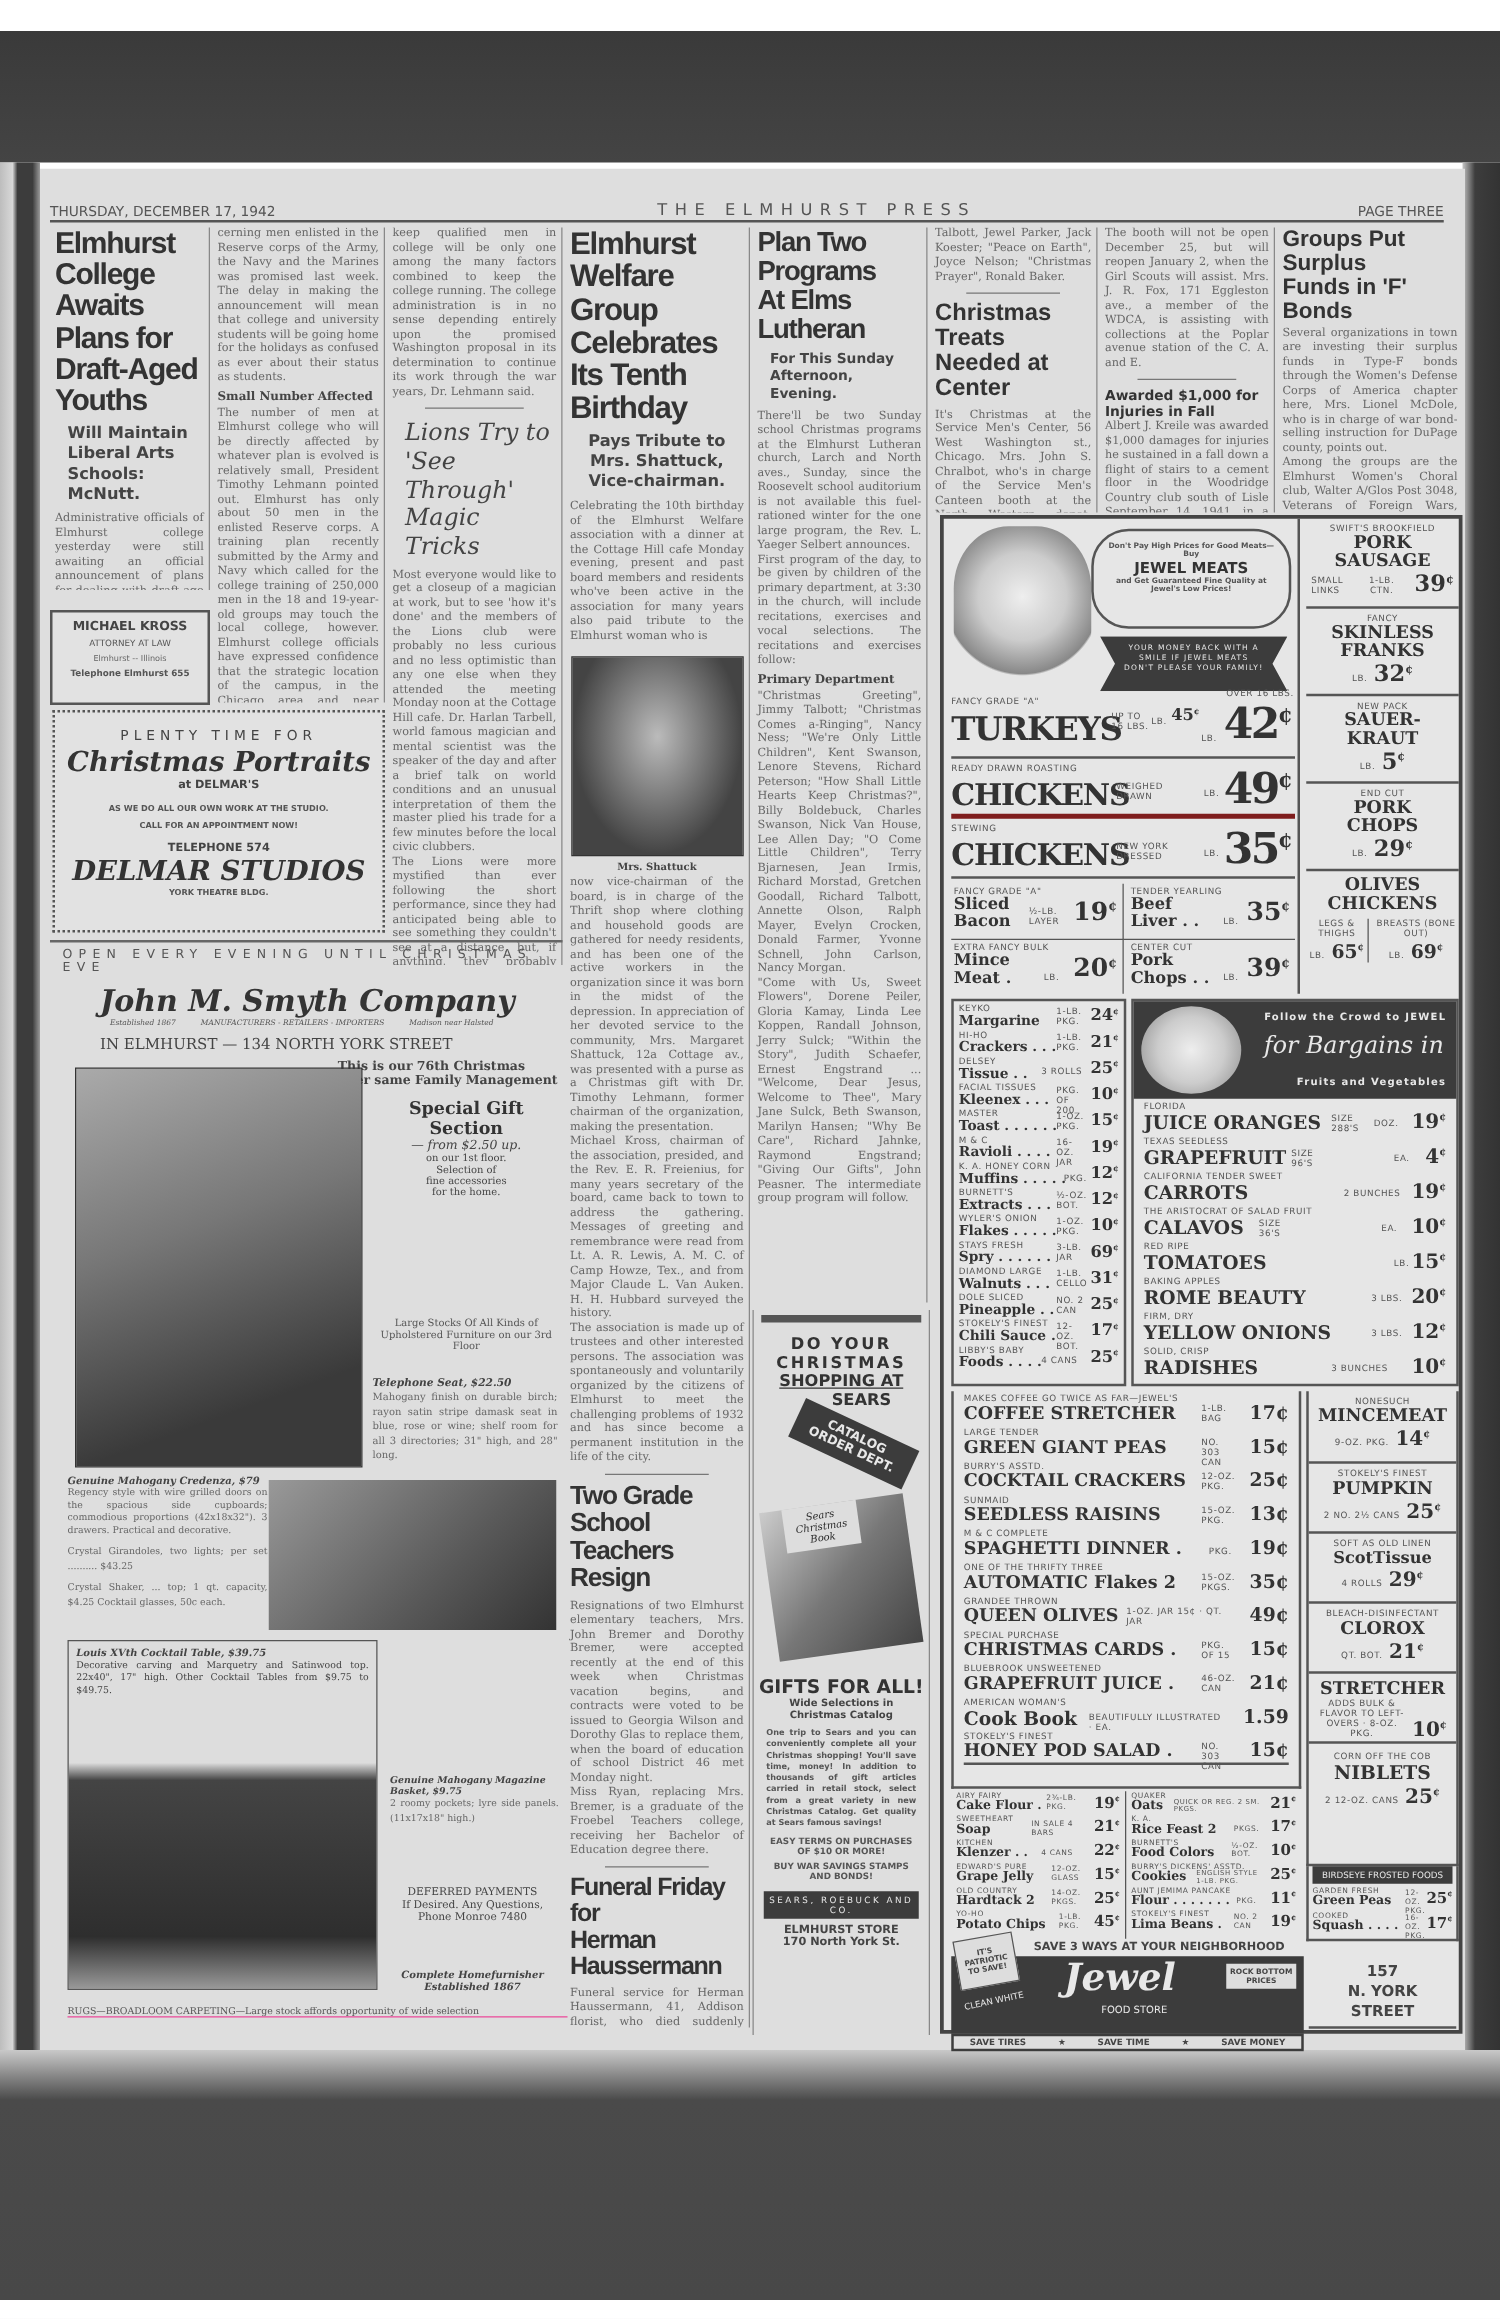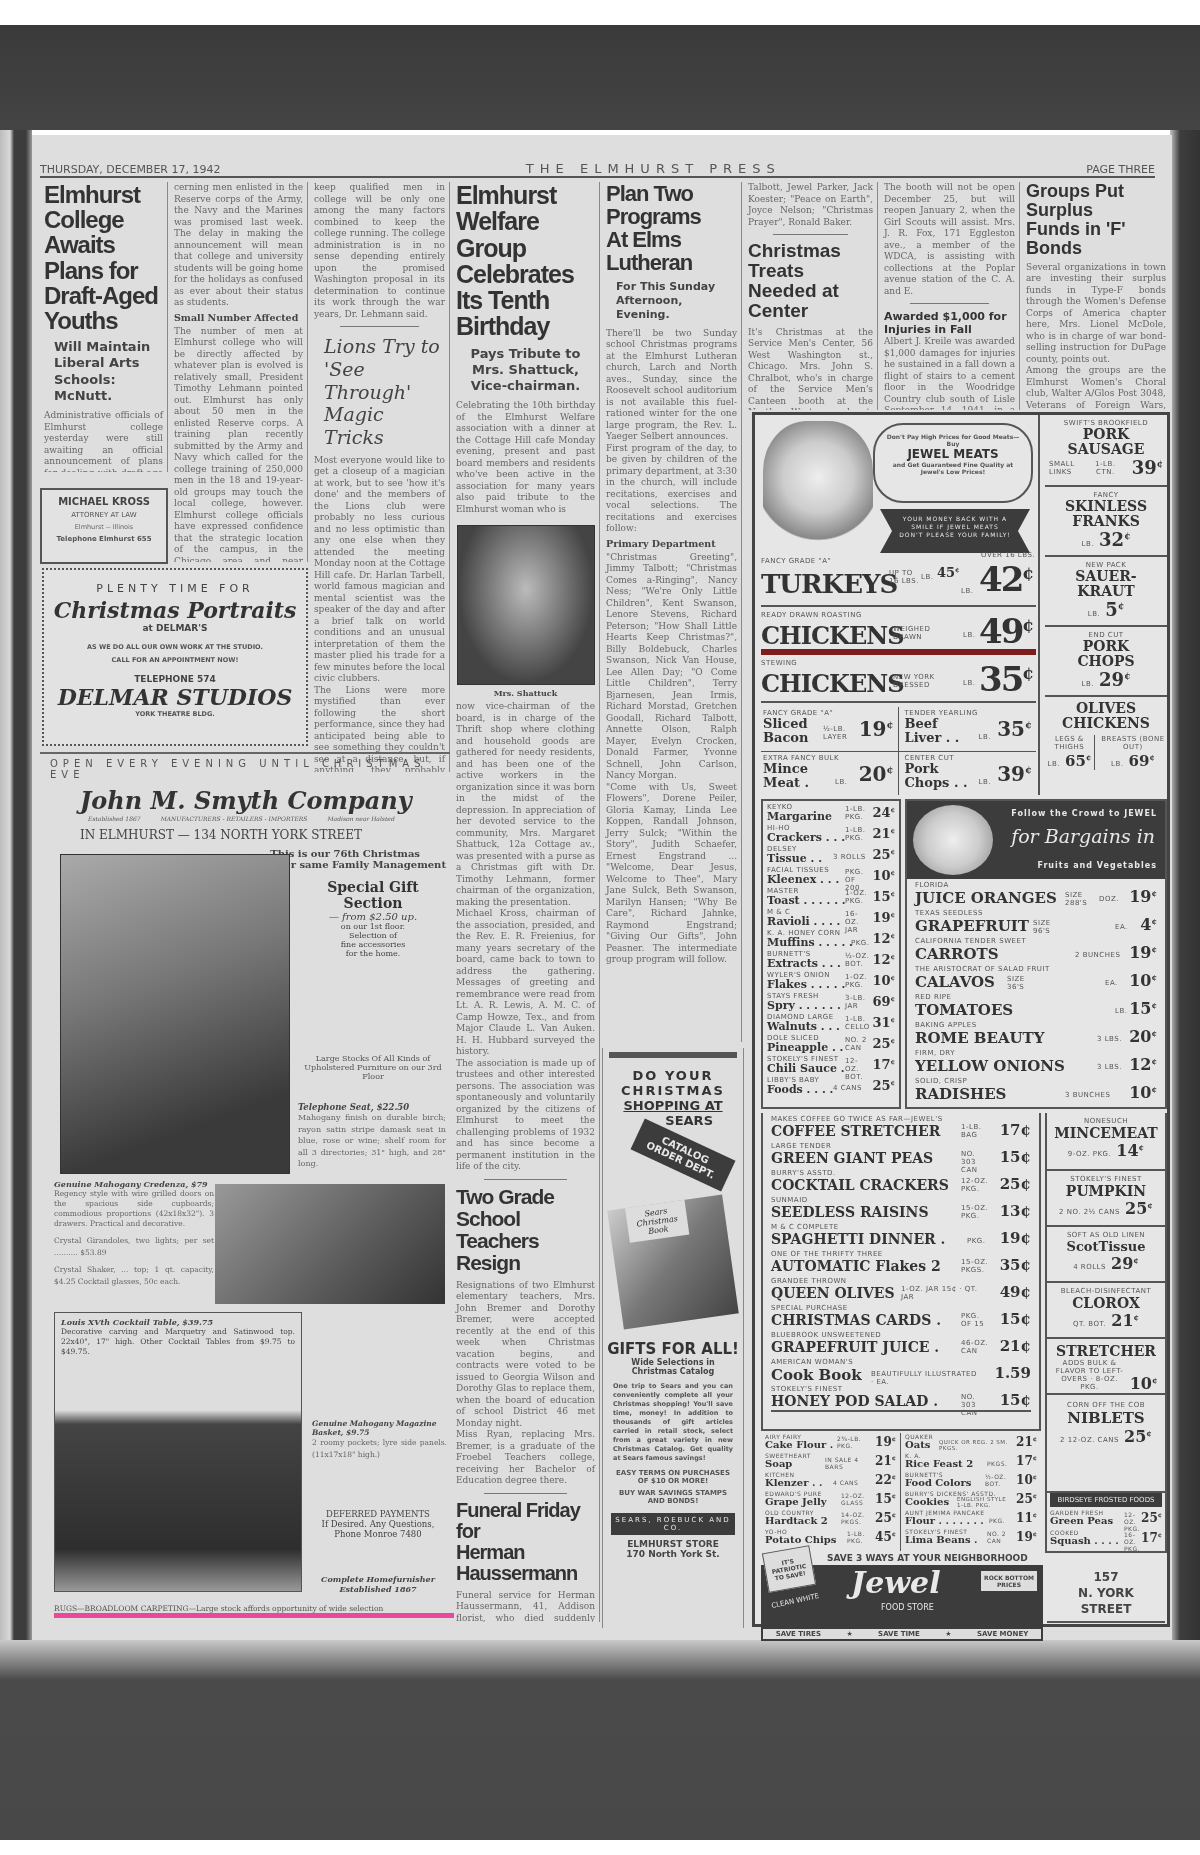--- a/index.html
+++ b/index.html
@@ -123,21 +123,21 @@
 
   <div class="center" style="position:absolute;left:258px;top:300px;width:150px;font-size:8px;color:#555;">Large Stocks Of All Kinds of Upholstered Furniture on our 3rd Floor</div>
   <div style="position:absolute;left:258px;top:348px;width:148px;">
     <div style="font-style:italic;font-weight:bold;font-size:8.5px;color:#444;">Telephone Seat, $22.50</div>
     <p class="body-text" style="font-size:8px;">Mahogany finish on durable birch; rayon satin stripe damask seat in blue, rose or wine; shelf room for all 3 directories; 31" high, and 28" long.</p>
   </div>
 
   <div style="position:absolute;left:14px;top:425px;width:160px;">
     <div style="font-style:italic;font-weight:bold;font-size:8px;color:#444;">Genuine Mahogany Credenza, $79</div>
     <p class="body-text" style="font-size:7.5px;line-height:10px;">Regency style with wire grilled doors on the spacious side cupboards; commodious proportions (42x18x32"). 3 drawers. Practical and decorative.</p>
-    <p class="body-text" style="font-size:7.5px;margin-top:6px;">Crystal Girandoles, two lights; per set .......... $53.89</p>
+    <p class="body-text" style="font-size:7.5px;margin-top:6px;">Crystal Girandoles, two lights; per set .......... $43.25</p>
     <p class="body-text" style="font-size:7.5px;margin-top:6px;">Crystal Shaker, ... top; 1 qt. capacity, $4.25 Cocktail glasses, 50c each.</p>
   </div>
   <div style="position:absolute;left:175px;top:430px;width:230px;height:120px;background:linear-gradient(135deg,#999 0,#5a5a5a 60%,#333 100%);"></div>
 
   <div style="position:absolute;left:14px;top:558px;width:248px;height:280px;border:1px solid #555;background:linear-gradient(180deg,#ddd 0,#ddd 35%,#444 40%,#2e2e2e 85%,#999 100%);">
     <div style="padding:4px 6px;">
       <div style="font-style:italic;font-weight:bold;font-size:8px;color:#444;">Louis XVth Cocktail Table, $39.75</div>
       <p class="body-text" style="font-size:7.5px;line-height:10px;color:#444;">Decorative carving and Marquetry and Satinwood top. 22x40", 17" high. Other Cocktail Tables from $9.75 to $49.75.</p>
     </div>
   </div>
@@ -148,21 +148,21 @@
   </div>
   <div class="center" style="position:absolute;left:268px;top:755px;width:140px;font-size:8.5px;color:#444;">
     <div>DEFERRED PAYMENTS</div>
     <div>If Desired. Any Questions,</div>
     <div>Phone Monroe 7480</div>
   </div>
   <div class="center" style="position:absolute;left:268px;top:820px;width:140px;font-style:italic;font-weight:bold;font-size:8px;color:#444;">
     <div>Complete Homefurnisher</div>
     <div>Established 1867</div>
   </div>
-  <div style="position:absolute;left:14px;top:850px;width:400px;font-size:7.5px;color:#555;border-bottom:5px solid #ec4899;">RUGS—BROADLOOM CARPETING—Large stock affords opportunity of wide selection</div>
+  <div style="position:absolute;left:14px;top:850px;width:400px;font-size:7.5px;color:#555;border-bottom:1px solid #ec4899;">RUGS—BROADLOOM CARPETING—Large stock affords opportunity of wide selection</div>
 </div>
 
 <div class="col" style="left:452px;width:148px;height:1440px;">
   <div class="hl hl-big">
     <div>Elmhurst Welfare</div>
     <div>Group Celebrates</div>
     <div>Its Tenth Birthday</div>
   </div>
   <div class="deck" style="text-align:center;margin-left:0;">
     <div>Pays Tribute to</div>
@@ -270,21 +270,21 @@
       <div class="tiny">FANCY GRADE "A"</div>
       <div class="jw-big" style="position:absolute;left:0;top:12px;font-size:26px;letter-spacing:-1px;">TURKEYS</div>
       <div class="tiny" style="position:absolute;left:128px;top:12px;width:32px;">UP TO 16 LBS.</div>
       <div class="tiny" style="position:absolute;left:160px;top:16px;">LB.</div>
       <div class="price" style="position:absolute;left:176px;top:8px;font-size:13px;"><span>45</span><sup>¢</sup></div>
       <div class="tiny" style="position:absolute;left:220px;top:-6px;">OVER 16 LBS.</div>
       <div class="tiny" style="position:absolute;left:200px;top:30px;">LB.</div>
       <div class="price" style="position:absolute;left:218px;top:2px;font-size:34px;letter-spacing:-2px;"><span>42</span><sup>¢</sup></div>
     </div>
 
-    <div style="position:absolute;left:6px;top:196px;width:275px;height:44px;border-bottom:6px solid #7f1d1d;">
+    <div style="position:absolute;left:6px;top:196px;width:275px;height:44px;border-bottom:4px solid #7f1d1d;">
       <div class="tiny">READY DRAWN ROASTING</div>
       <div class="jw-big" style="position:absolute;left:0;top:10px;font-size:24px;letter-spacing:-1px;">CHICKENS</div>
       <div class="tiny" style="position:absolute;left:132px;top:14px;width:50px;">WEIGHED DRAWN</div>
       <div class="tiny" style="position:absolute;left:202px;top:20px;">LB.</div>
       <div class="price" style="position:absolute;left:218px;top:0;font-size:34px;letter-spacing:-2px;"><span>49</span><sup>¢</sup></div>
     </div>
 
     <div style="position:absolute;left:6px;top:244px;width:275px;height:44px;border-bottom:2px solid #555;">
       <div class="tiny">STEWING</div>
       <div class="jw-big" style="position:absolute;left:0;top:10px;font-size:24px;letter-spacing:-1px;">CHICKENS</div>

